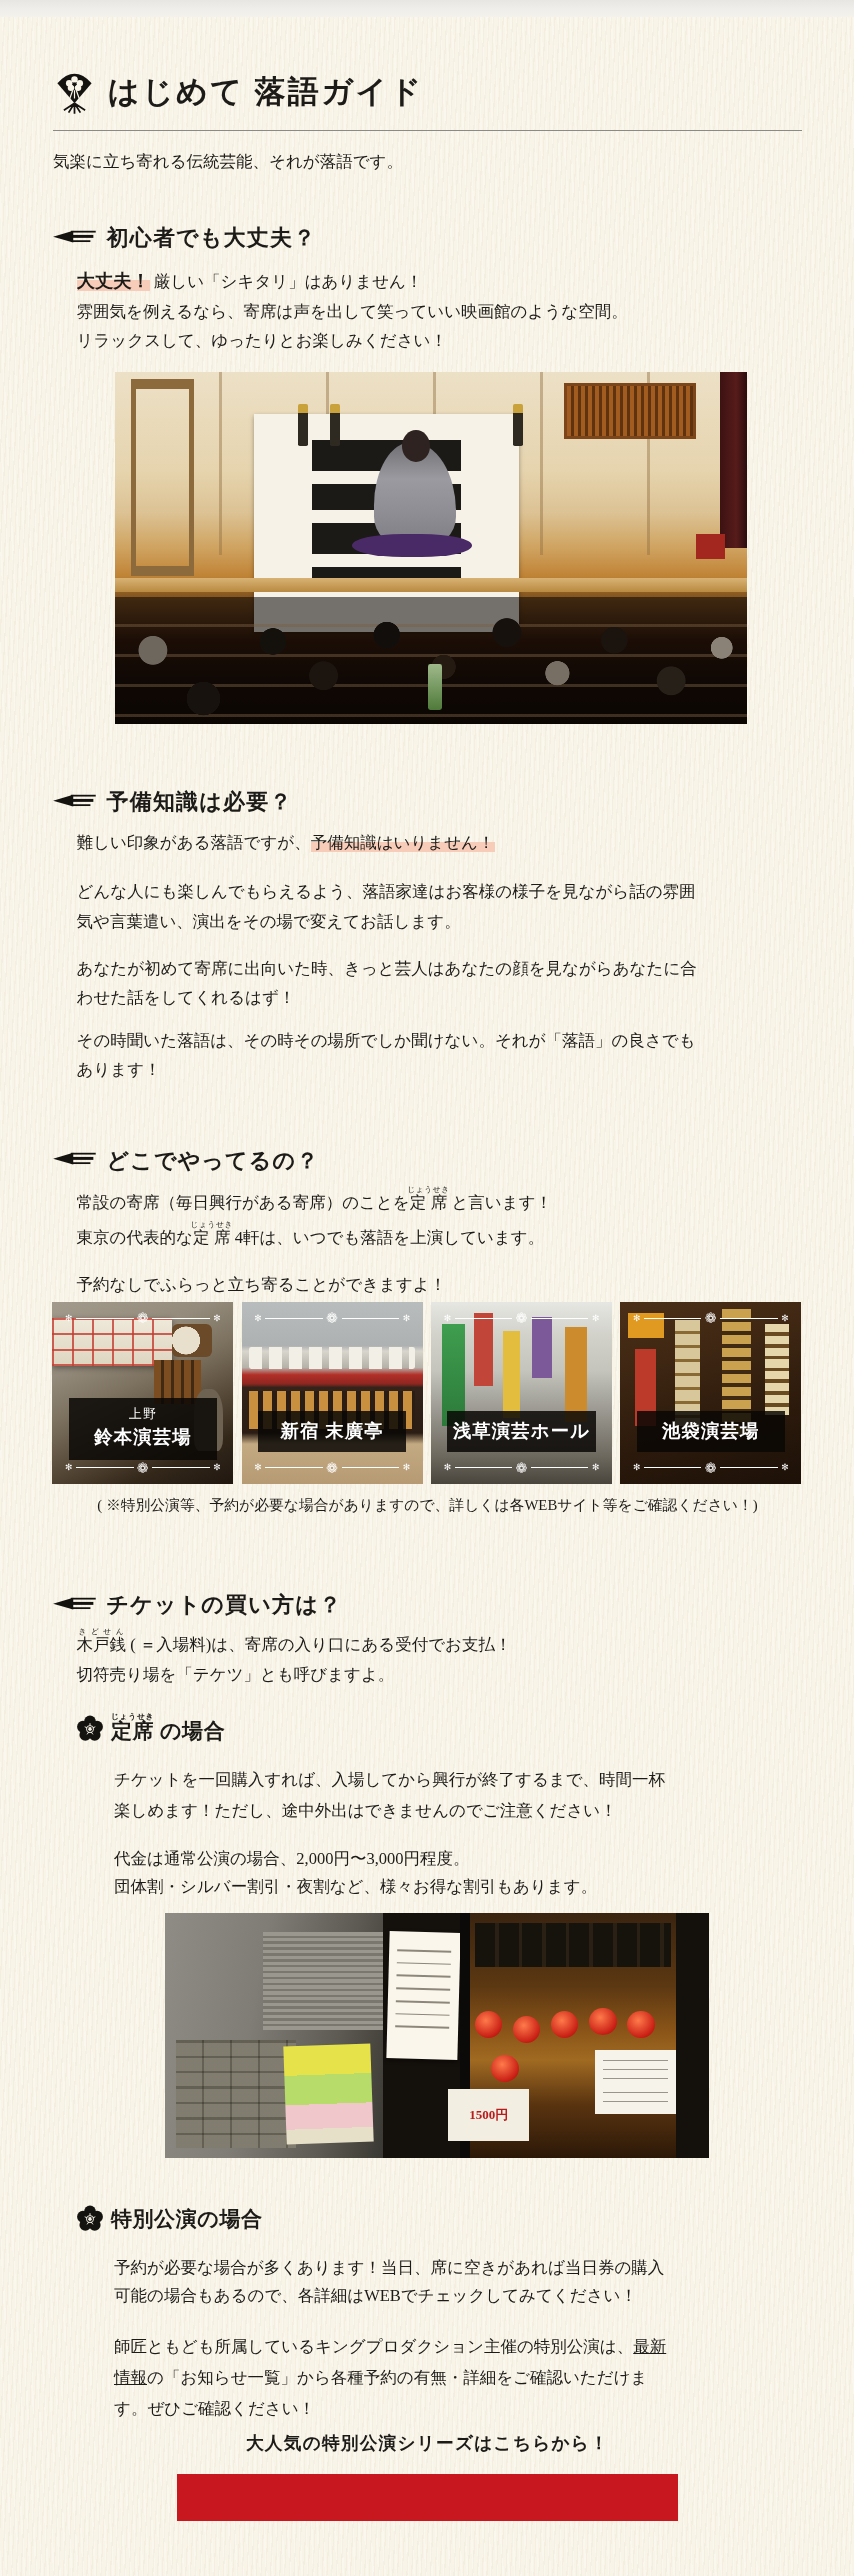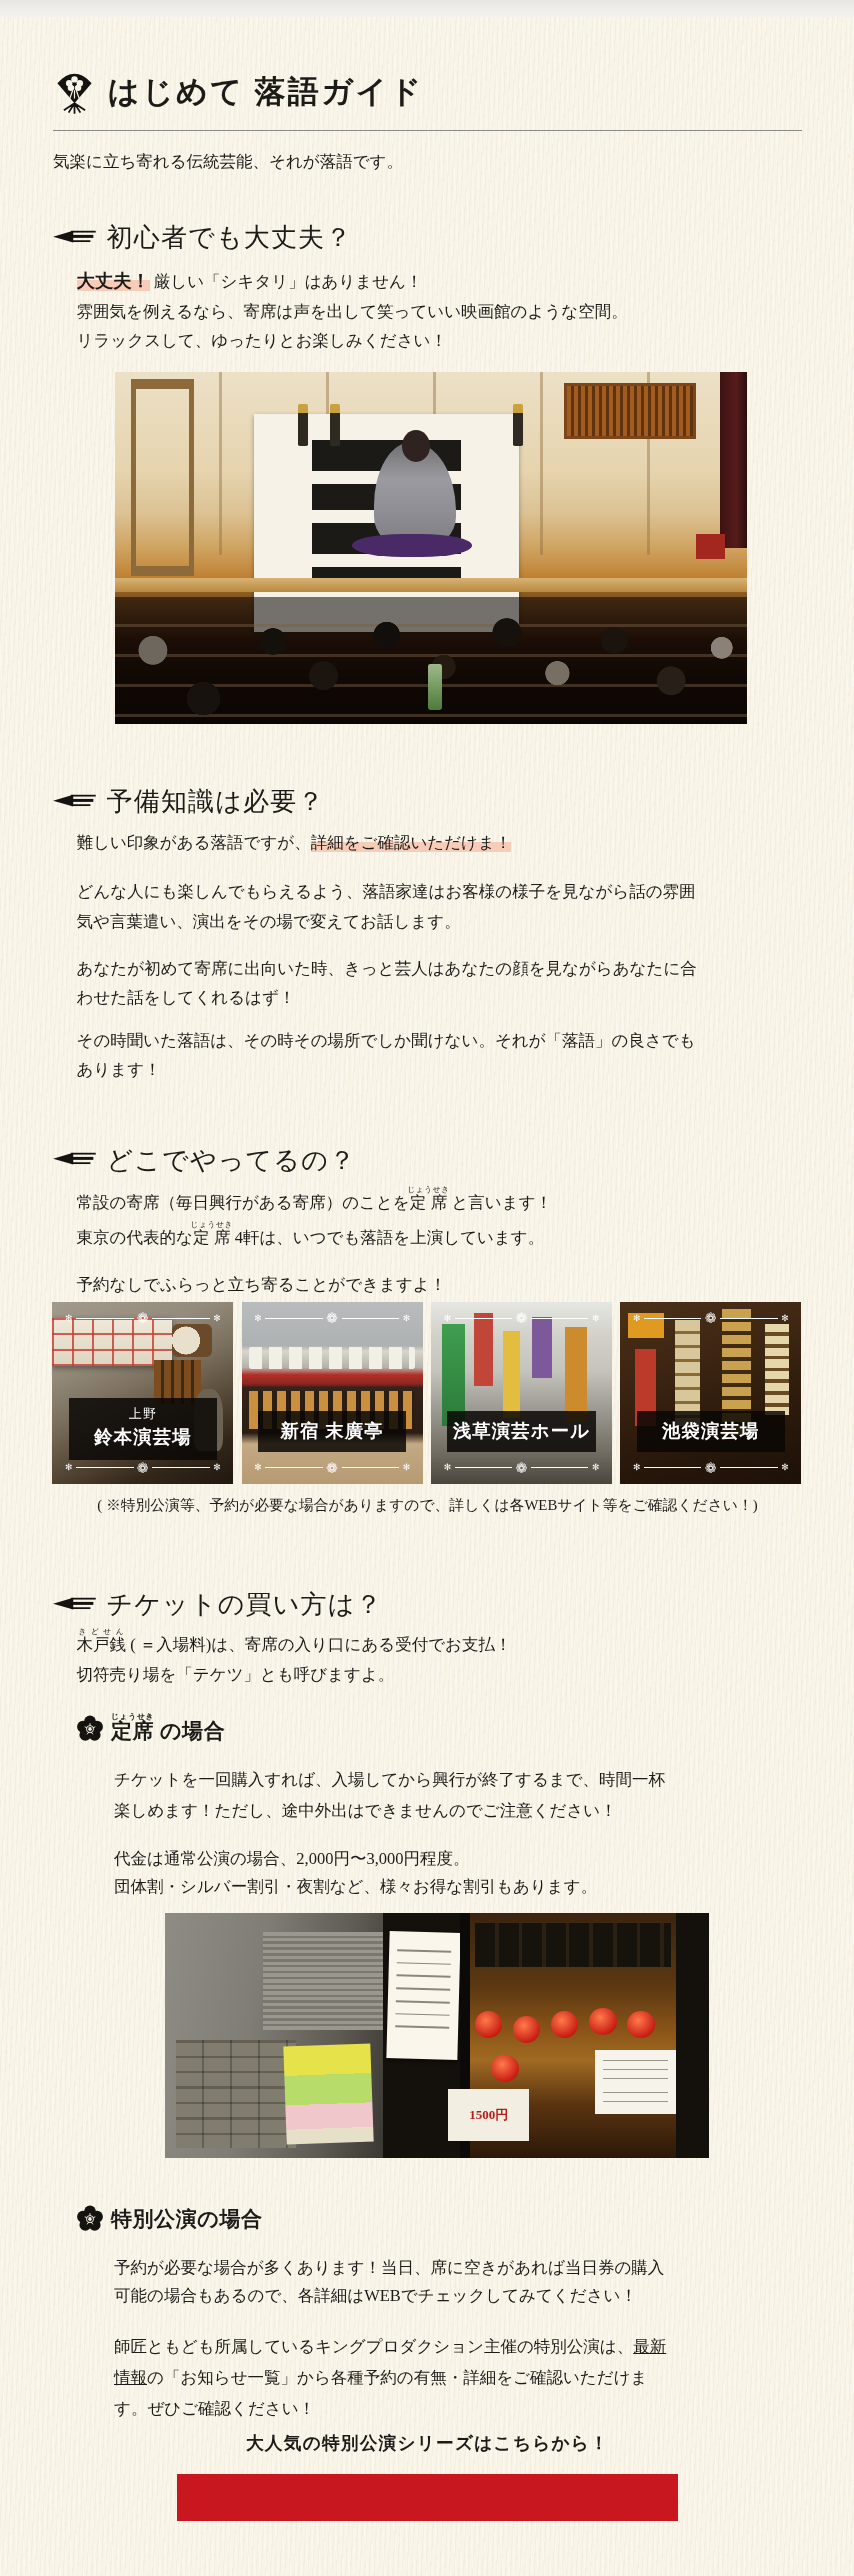--- a/index.html
+++ b/index.html
@@ -22,21 +22,21 @@
   
   .para{font-size:16.5px;line-height:29.5px;margin:0;}
   .lead1{margin-top:16px;}
   .lead2{margin-top:17.7px;line-height:35px;}
   b.em{font-weight:bold;}
   .em-big{font-weight:bold;font-size:18.3px;}
   .hl{background:linear-gradient(rgba(0,0,0,0) 45%, #f7cdb9 45%);}
   ruby rt{font-size:7.7px;letter-spacing:0.6px;}
   
   .h2row{display:flex;align-items:center;gap:9.5px;margin:0;}
-  .h2row .h2text{font-size:26px;font-weight:normal;letter-spacing:1.2px;line-height:33px;}
+  .h2row .h2text{font-size:22px;font-weight:bold;letter-spacing:1.2px;line-height:33px;}
   .mt-s1{margin-top:45px;}
   .mt-s2{margin-top:61px;}
   .mt-s3{margin-top:59px;}
   .mt-s4{margin-top:70px;}
   .h3row{display:flex;align-items:center;gap:8.3px;margin:22.5px 0 0 23.6px;}
   .h3row .h3text{font-size:21px;font-weight:bold;letter-spacing:0.6px;line-height:29.5px;}
   .indent1{margin-left:23.6px;}
   .indent2{margin-left:61px;}
   
   .photo1{position:relative;margin:16.5px 0 0 62px;width:632px;height:352px;overflow:hidden;
@@ -226,21 +226,21 @@
     <span>
       <svg width="44" height="15.4" viewBox="0 0 74 26">
         <polygon points="0,13 34,3 34,23" fill="#151310"></polygon>
         <rect x="30" y="3" width="42" height="3" fill="#151310"></rect>
         <rect x="30" y="10" width="38" height="5" fill="#151310"></rect>
         <rect x="30" y="19" width="33" height="3" fill="#151310"></rect>
       </svg>
     </span>
     <span class="h2text">予備知識は必要？</span>
   </div>
-  <p class="para indent1" style="margin-top:9.5px;"><span>難しい印象がある落語ですが、</span><span class="hl">詳細をご確認いただけま！</span></p>
+  <p class="para indent1" style="margin-top:9.5px;"><span>難しい印象がある落語ですが、</span><span class="hl">予備知識はいりません！</span></p>
   <p class="para indent1" style="margin-top:20px;"><span>どんな人にも楽しんでもらえるよう、落語家達はお客様の様子を見ながら話の雰囲</span><br><span>気や言葉遣い、演出をその場で変えてお話します。</span></p>
   <p class="para indent1" style="margin-top:17.7px;"><span>あなたが初めて寄席に出向いた時、きっと芸人はあなたの顔を見ながらあなたに合</span><br><span>わせた話をしてくれるはず！</span></p>
   <p class="para indent1" style="margin-top:13px;"><span>その時聞いた落語は、その時その場所でしか聞けない。それが「落語」の良さでも</span><br><span>あります！</span></p>
 
   <div class="h2row mt-s3">
     <span>
       <svg width="44" height="15.4" viewBox="0 0 74 26">
         <polygon points="0,13 34,3 34,23" fill="#151310"></polygon>
         <rect x="30" y="3" width="42" height="3" fill="#151310"></rect>
         <rect x="30" y="10" width="38" height="5" fill="#151310"></rect>

